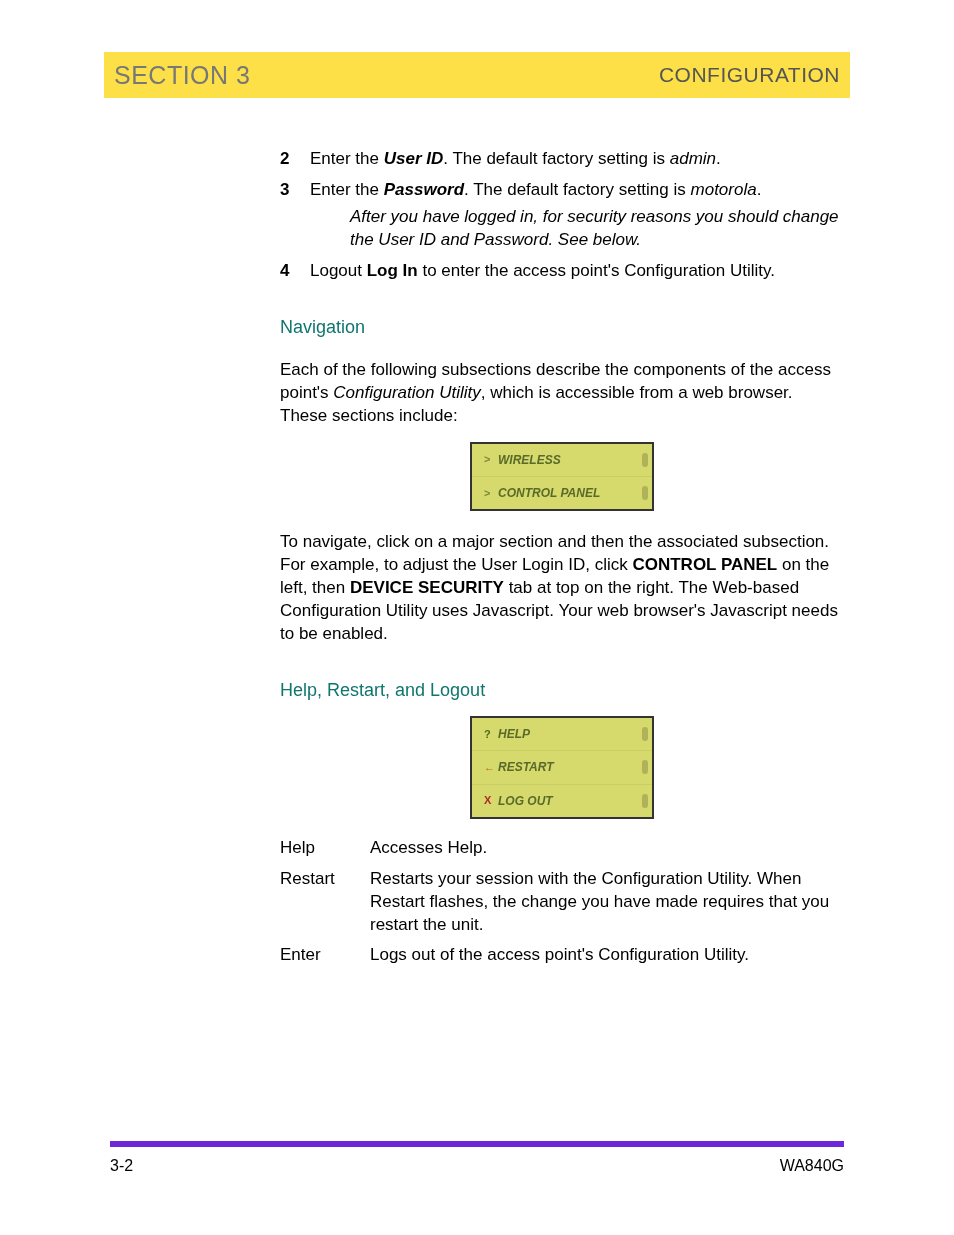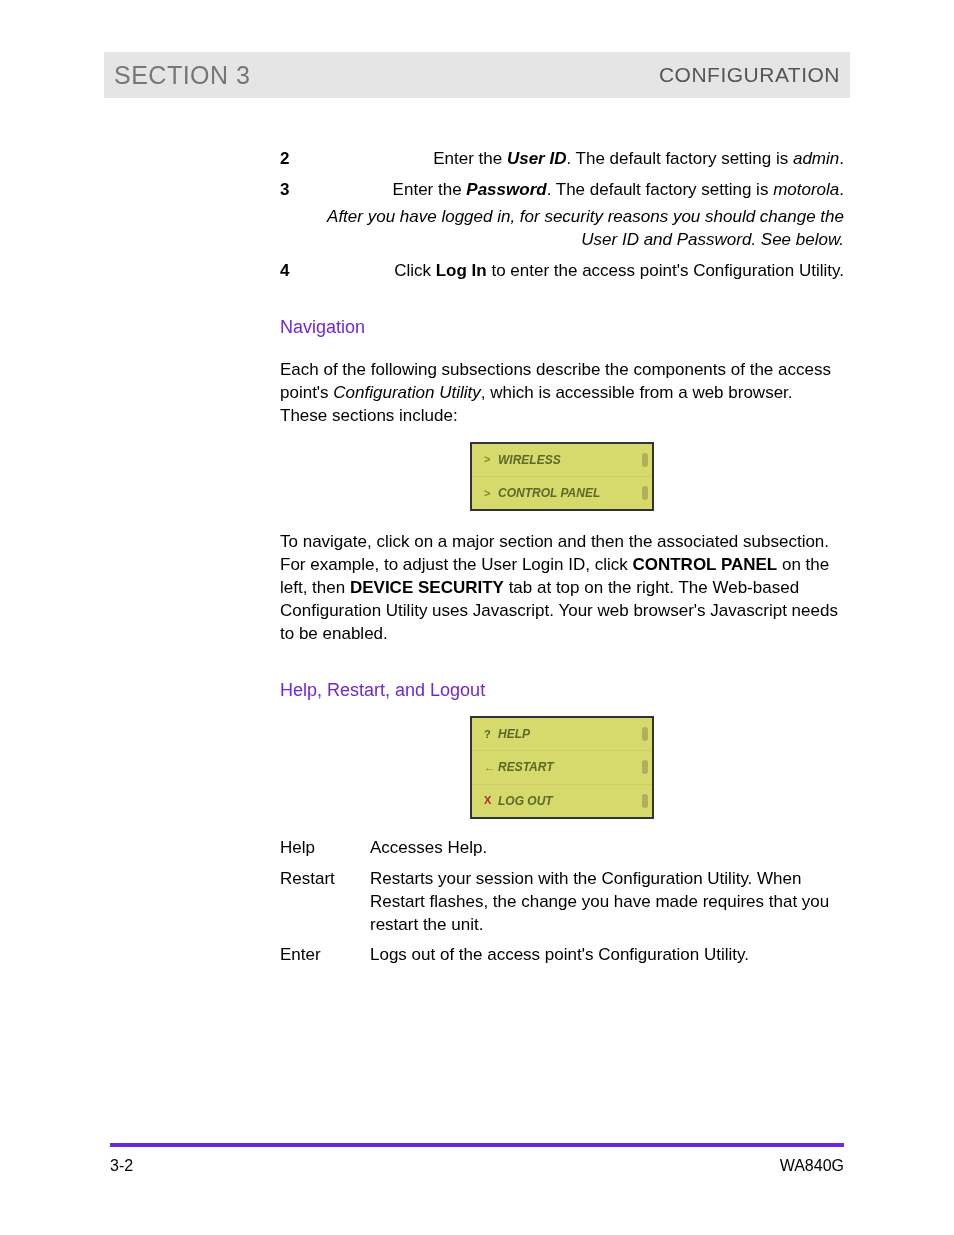--- a/index.html
+++ b/index.html
@@ -10,21 +10,21 @@
     color: #000000;
   }
   .page {
     width: 954px;
     height: 1235px;
     position: relative;
     box-sizing: border-box;
     padding: 52px 110px 60px 110px;
   }
   .header-bar {
-    background: #e5e5e5;
+    background: #fde047;
     height: 46px;
     display: flex;
     align-items: center;
     justify-content: space-between;
     padding: 0 10px 0 10px;
     margin-bottom: 50px;
     margin-left: -6px;
     margin-right: -6px;
   }
   .header-left {
@@ -50,28 +50,28 @@
     margin-bottom: 8px;
   }
   .step-num {
     width: 30px;
     flex: 0 0 30px;
     font-weight: bold;
     color: #000;
   }
   .step-body {
     flex: 1;
-    text-align: right;
   }
   .step-body .italic-note {
     font-style: italic;
     margin-top: 4px;
+    margin-left: 40px;
   }
   .subhead {
-    color: #6d28d9;
+    color: #0f766e;
     font-size: 18px;
     margin-top: 32px;
     margin-bottom: 14px;
   }
   .para {
     margin-bottom: 14px;
     margin-top: 20px;
   }
   .menu-box {
     width: 180px;
@@ -127,21 +127,21 @@
   }
   .dl-def .bold-note {
     font-weight: bold;
     margin-top: 10px;
   }
   .footer {
     position: absolute;
     bottom: 60px;
     left: 110px;
     right: 110px;
-    border-top: 4px solid #6d28d9;
+    border-top: 6px solid #6d28d9;
     padding-top: 10px;
     display: flex;
     justify-content: space-between;
     font-size: 16px;
   }
   b { font-weight: bold; }
   i { font-style: italic; }
 </style>
 </head>
 <body>
@@ -166,21 +166,21 @@
       <div class="step-num">3</div>
       <div class="step-body">
         <span>Enter the </span><b><i>Password</i></b><span>. The default factory setting is </span><i>motorola</i><span>.</span>
         <div class="italic-note">After you have logged in, for security reasons you should change the User ID and Password. See below.</div>
       </div>
     </div>
 
     <div class="step-row" style="margin-bottom:0;">
       <div class="step-num">4</div>
       <div class="step-body">
-        <span>Click </span><b>Log In</b><span> to enter the access point's Configuration Utility.</span>
+        <span>Logout </span><b>Log In</b><span> to enter the access point's Configuration Utility.</span>
       </div>
     </div>
 
     <div class="subhead">Navigation</div>
 
     <div class="para">
       <span>Each of the following subsections describe the components of the access point's </span><i>Configuration Utility</i><span>, which is accessible from a web browser. These sections include:</span>
     </div>
 
     <div class="menu-box">

